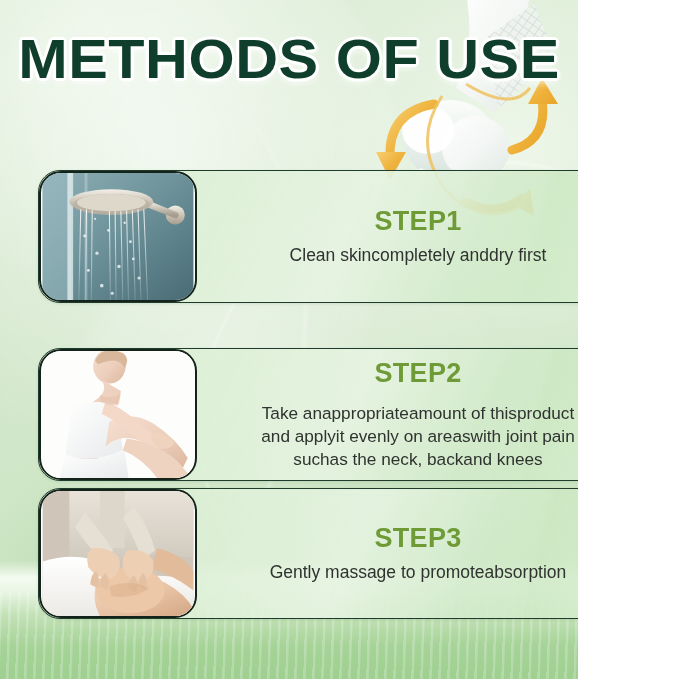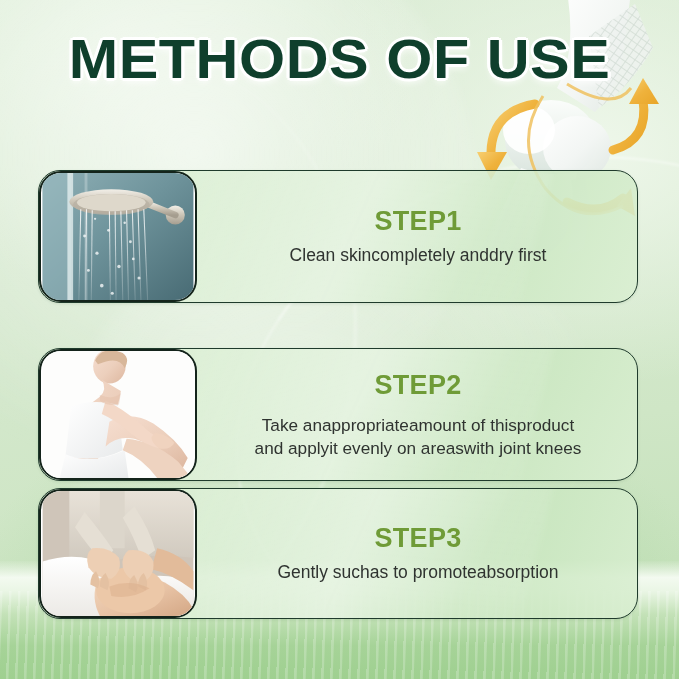--- a/index.html
+++ b/index.html
@@ -6,21 +6,21 @@
 
   html, body {
     width: 679px;
     height: 679px;
     overflow: hidden;
     font-family: "Liberation Sans", sans-serif;
   }
 
   #poster {
     position: relative;
-    width: 679px;
+    width: 578px;
     height: 679px;
     overflow: hidden;
     background: #d9ebd3;
   }
 
   
   .bg-base {
     position: absolute; inset: 0;
     background:
       radial-gradient(ellipse 70% 55% at 18% 8%,  #eaf5e6 0%, rgba(234,245,230,0) 62%),
@@ -359,21 +359,22 @@
 
         <path d="M118 86 Q132 88 138 96 Q134 104 122 102 Q114 96 114 90 Z" fill="#f0d3bf"></path>
 
         <path d="M60 46 Q74 52 82 44 L80 56 Q68 58 60 52 Z" fill="#e3c0aa" opacity=".5"></path>
       </svg>
     </div>
     <div class="card-body">
       <div class="step-label">STEP2</div>
       <div class="step-desc">
         <span class="ln">Take anappropriateamount of thisproduct</span>
-        <span class="ln">and applyit evenly on areaswith joint knees</span>
+        <span class="ln">and applyit evenly on areaswith joint pain</span>
+        <span class="ln">suchas the neck, backand knees</span>
       </div>
     </div>
   </div>
 
   <div class="card" id="card3">
     <div class="card-sheen"></div>
     <div class="thumb">
       <svg viewBox="0 0 158 131" xmlns="http://www.w3.org/2000/svg">
         <defs>
           <linearGradient id="skin3" x1="0" y1="0" x2="1" y2="1">
@@ -415,18 +416,18 @@
           <path d="M96 88 Q102 98 98 106 L90 102 Q90 92 96 88 Z"></path>
           <path d="M106 86 Q112 96 108 104 L100 100 Q100 90 106 86 Z"></path>
         </g>
 
         <path d="M70 100 Q92 92 112 102 Q94 114 72 110 Z" fill="#d9ab88" opacity=".45"></path>
       </svg>
     </div>
     <div class="card-body">
       <div class="step-label">STEP3</div>
       <div class="step-desc">
-        <span class="ln">Gently suchas to promoteabsorption</span>
+        <span class="ln">Gently massage to promoteabsorption</span>
       </div>
     </div>
   </div>
 
 </div>
 
 </body></html>

